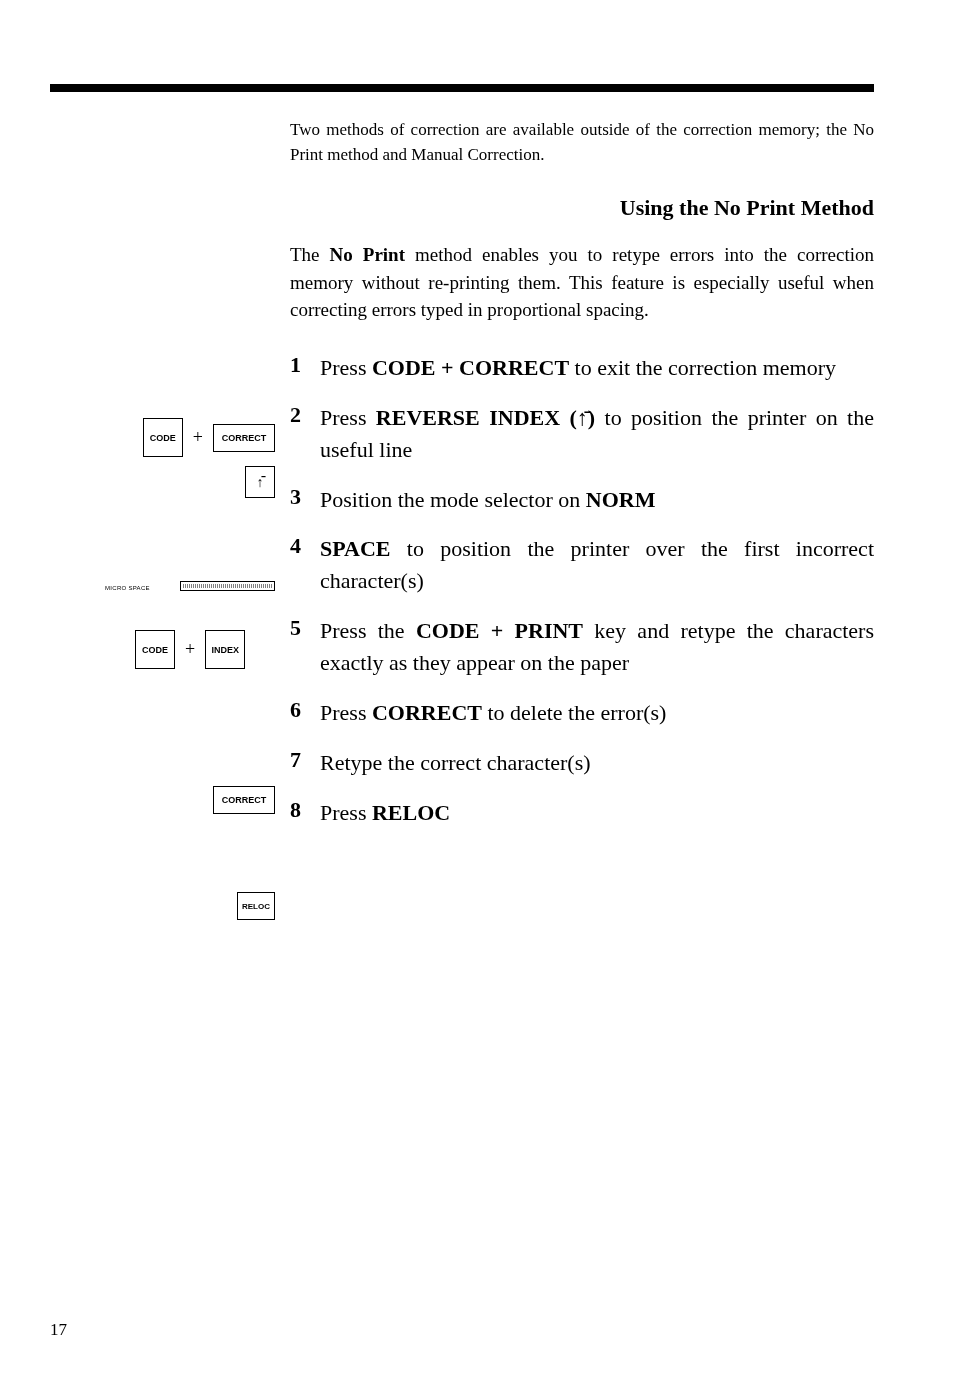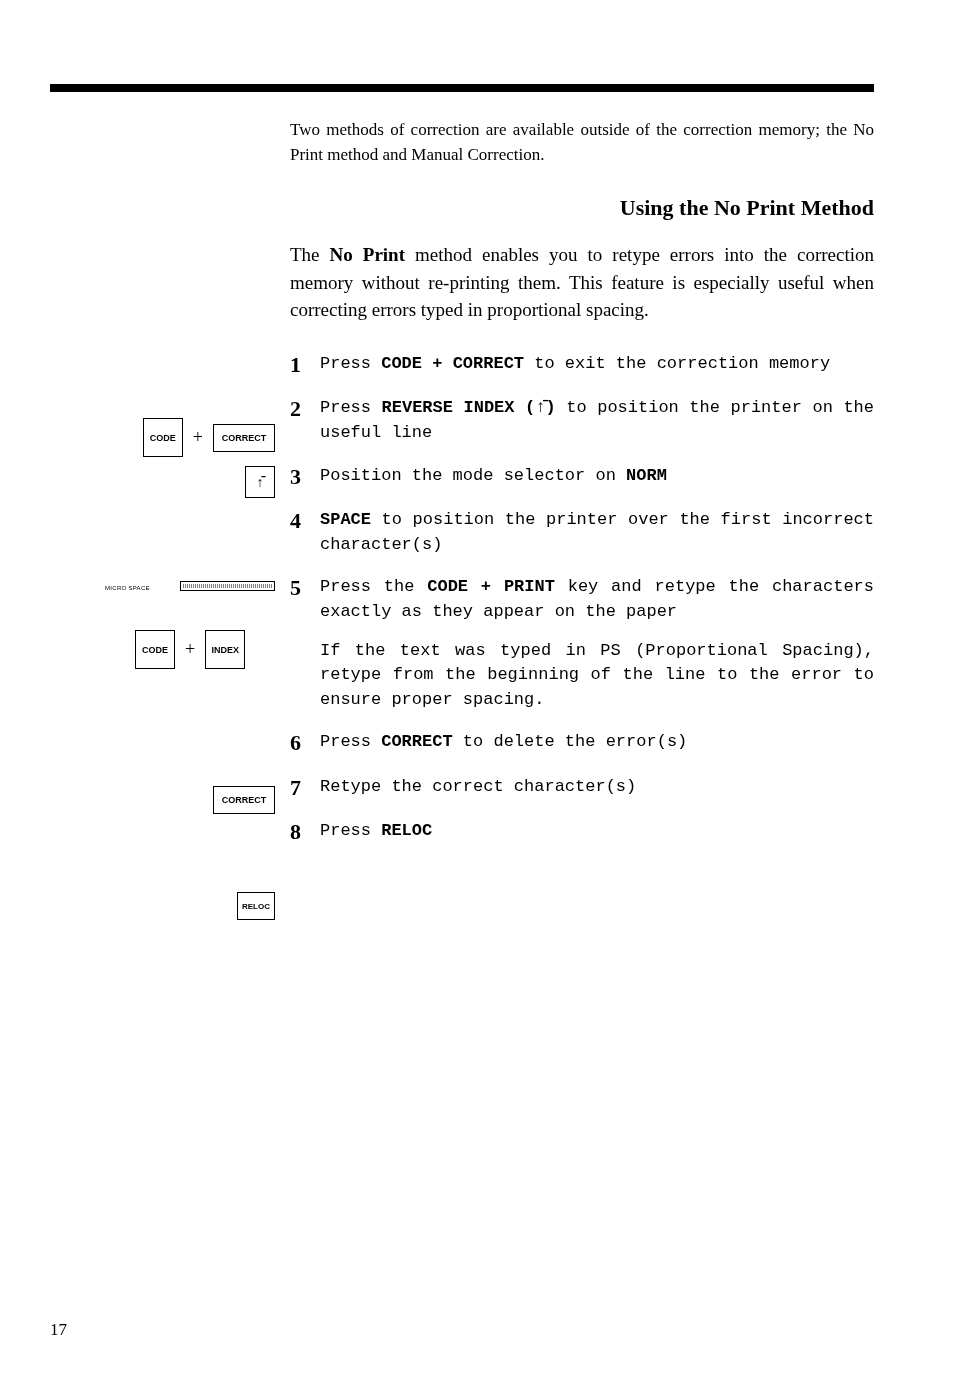--- a/index.html
+++ b/index.html
@@ -8,21 +8,21 @@
   .rule { position: absolute; left: 50px; right: 80px; top: 84px; height: 8px; background: #000; }
   .content { position: absolute; left: 290px; right: 80px; top: 118px; }
   h1.title { font-size: 28px; font-weight: 700; margin-bottom: 24px; letter-spacing: 0.5px; }
   p.intro { font-size: 17px; line-height: 1.45; text-align: justify; margin-bottom: 28px; }
   h2.sub { font-size: 22px; font-weight: 700; margin-bottom: 20px; text-align: right; }
   p.body { font-size: 19px; line-height: 1.45; text-align: justify; margin-bottom: 28px; }
   p.lead { font-size: 17px; line-height: 1.45; margin-bottom: 18px; letter-spacing: 0.5px; word-spacing: 3px; }
   .steps { }
   .step { display: flex; align-items: flex-start; margin-bottom: 18px; }
   .step .num { font-size: 22px; font-weight: 700; width: 30px; flex: 0 0 30px; line-height: 1.2; }
-  .step .txt { font-size: 17px; line-height: 1.45; flex: 1; text-align: justify; font-family: Liberation Mono, monospace; }
+  .step .txt { font-size: 22px; line-height: 1.45; flex: 1; text-align: justify; }
   .step .note { margin-top: 14px; }
   b { font-weight: 700; }
   .page-num { position: absolute; left: 50px; bottom: 60px; font-size: 17px; font-family: Liberation Serif, serif; }
 
   
   .keyzone { position: absolute; left: 105px; width: 170px; }
   .kz1 { top: 418px; }
   .kz2 { top: 466px; }
   .kz4 { top: 581px; }
   .kz5 { top: 630px; }
@@ -123,21 +123,20 @@
         <div class="num">4</div>
         <div class="txt">
           <b>SPACE</b><span> to position the printer over the first incorrect character(s)</span>
         </div>
       </div>
 
       <div class="step">
         <div class="num">5</div>
         <div class="txt">
           <span>Press the </span><b>CODE + PRINT</b><span> key and retype the characters exactly as they appear on the paper</span>
-          <div class="note">If the text was typed in PS (Proportional Spacing), retype from the beginning of the line to the error to ensure proper spacing.</div>
         </div>
       </div>
 
       <div class="step">
         <div class="num">6</div>
         <div class="txt">
           <span>Press </span><b>CORRECT</b><span> to delete the error(s)</span>
         </div>
       </div>
 

